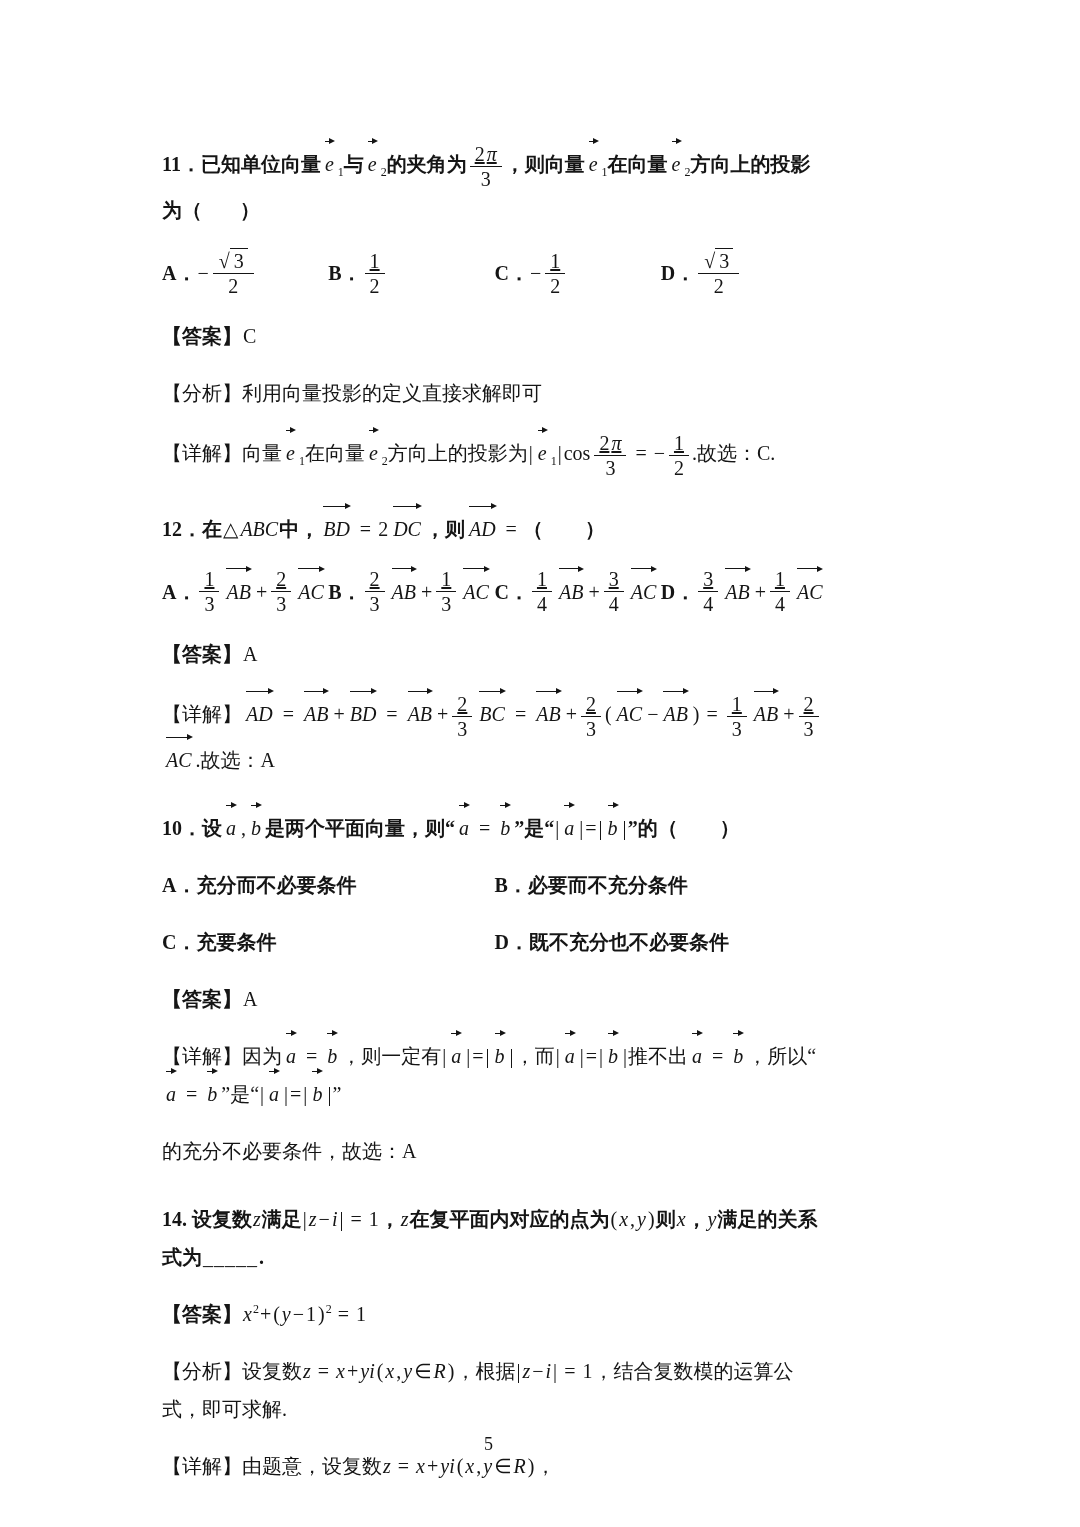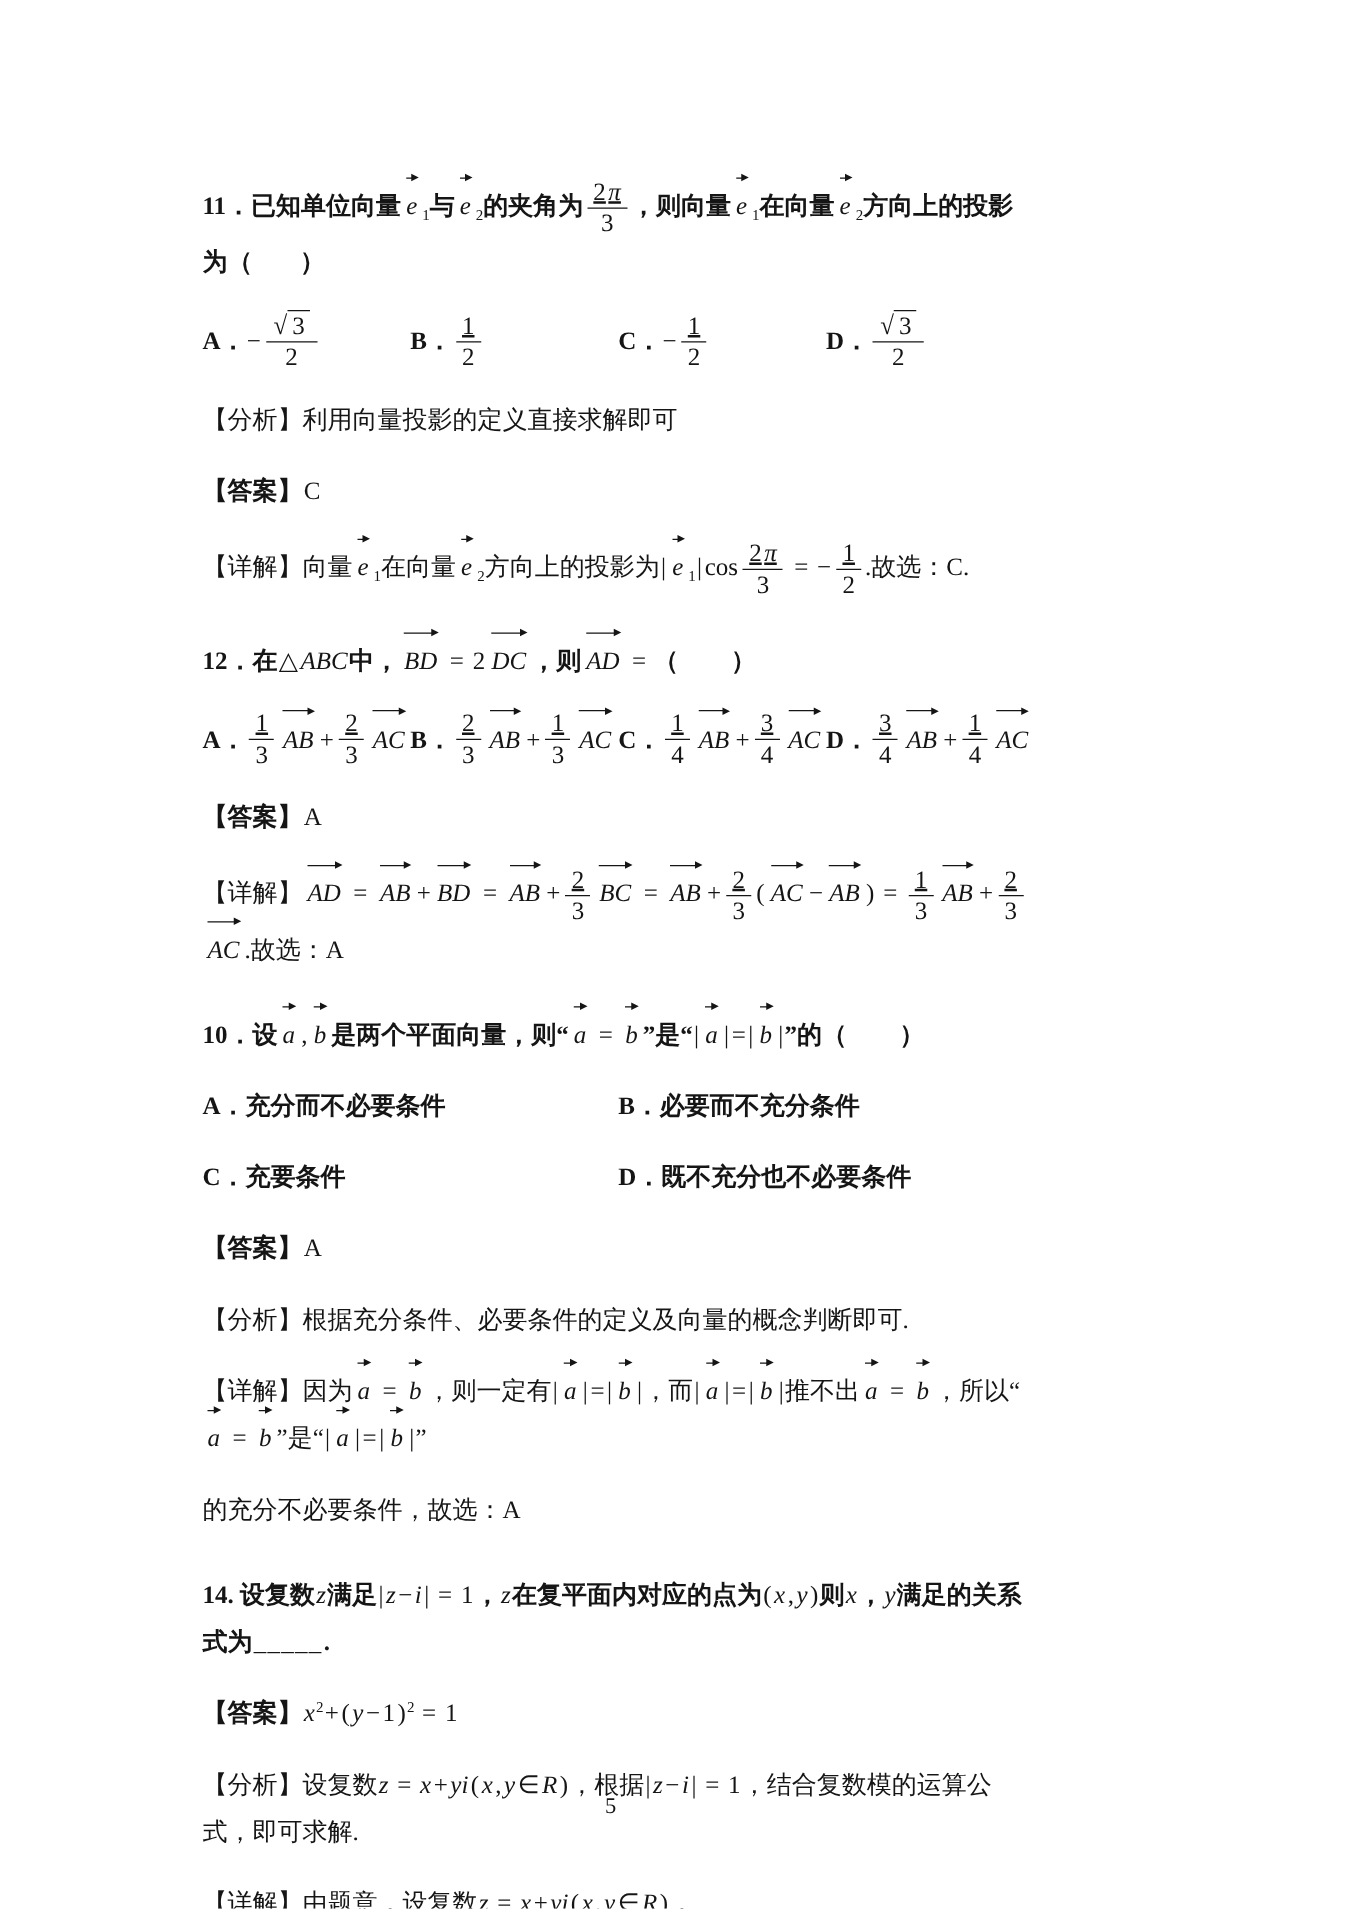--- a/index.html
+++ b/index.html
@@ -84,22 +84,22 @@
           </span>
         </div>
         <div class="option">
           <span class="cn bold">D．</span>
           <span class="frac">
             <span class="num"><span class="sqrt"><span class="sqrt-sign">√</span><span class="sqrt-body"><span class="mr">3</span></span></span></span>
             <span class="den"><span class="mr">2</span></span>
           </span>
         </div>
       </div>
+      <div class="block para"><span class="cn bold">【答案】</span><span class="mr">C</span></div>
       <div class="block para"><span class="cn">【分析】利用向量投影的定义直接求解即可</span></div>
-      <div class="block para"><span class="cn bold">【答案】</span><span class="mr">C</span></div>
       <div class="block para"><span class="cn">【详解】向量</span><span class="vec"><span class="vec-arrow">
             <span class="vec-line"></span>
             <span class="vec-head"></span>
           </span><span class="vec-base"><span class="mi">e</span></span></span><sub class="msub">1</sub><span class="cn">在向量</span><span class="vec"><span class="vec-arrow">
             <span class="vec-line"></span>
             <span class="vec-head"></span>
           </span><span class="vec-base"><span class="mi">e</span></span></span><sub class="msub">2</sub><span class="cn">方向上的投影为</span><span class="mr">|</span><span class="vec"><span class="vec-arrow">
             <span class="vec-line"></span>
             <span class="vec-head"></span>
           </span><span class="vec-base"><span class="mi">e</span></span></span><sub class="msub">1</sub><span class="mr">|</span><span class="mr">cos</span><span class="frac"><span class="num"><span class="mr">2</span><span class="mi">π</span></span><span class="den"><span class="mr">3</span></span></span><span class="mr"> = </span><span class="mr">−</span><span class="frac"><span class="num"><span class="mr">1</span></span><span class="den"><span class="mr">2</span></span></span><span class="cn">.故选：C.</span></div>
@@ -260,21 +260,20 @@
         <div class="option">
           <span class="cn bold">C．</span>
           <span class="cn bold">充要条件</span>
         </div>
         <div class="option">
           <span class="cn bold">D．</span>
           <span class="cn bold">既不充分也不必要条件</span>
         </div>
       </div>
       <div class="block para"><span class="cn bold">【答案】</span><span class="mr">A</span></div>
-      <div class="block para"><span class="cn">【分析】根据充分条件、必要条件的定义及向量的概念判断即可.</span></div>
       <div class="block para"><span class="cn">【详解】因为</span><span class="vec"><span class="vec-arrow">
             <span class="vec-line"></span>
             <span class="vec-head"></span>
           </span><span class="vec-base"><span class="mi">a</span></span></span><span class="mr"> = </span><span class="vec"><span class="vec-arrow">
             <span class="vec-line"></span>
             <span class="vec-head"></span>
           </span><span class="vec-base"><span class="mi">b</span></span></span><span class="cn">，则一定有</span><span class="mr">|</span><span class="vec"><span class="vec-arrow">
             <span class="vec-line"></span>
             <span class="vec-head"></span>
           </span><span class="vec-base"><span class="mi">a</span></span></span><span class="mr">|</span><span class="mr">=</span><span class="mr">|</span><span class="vec"><span class="vec-arrow">

